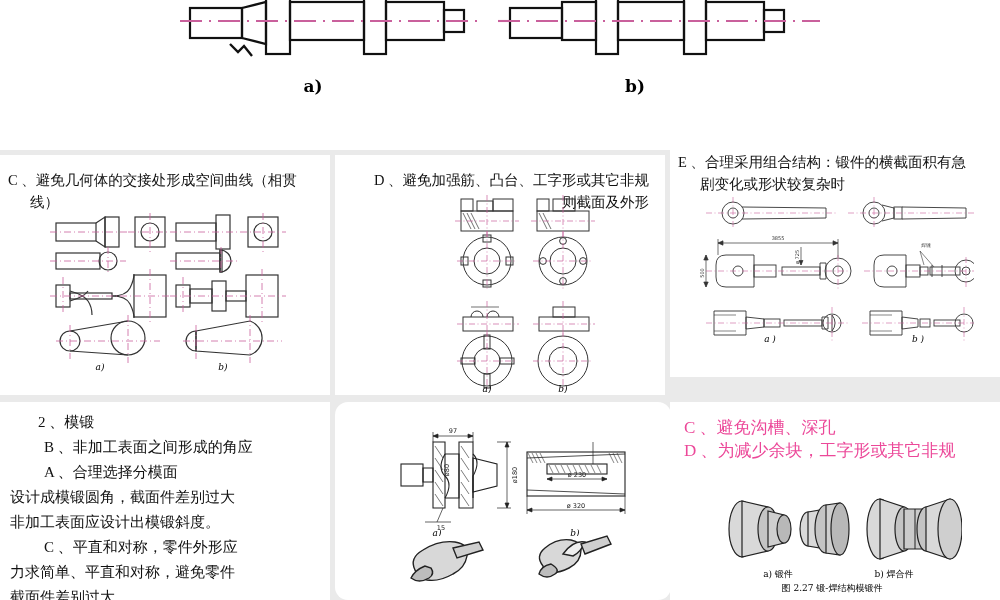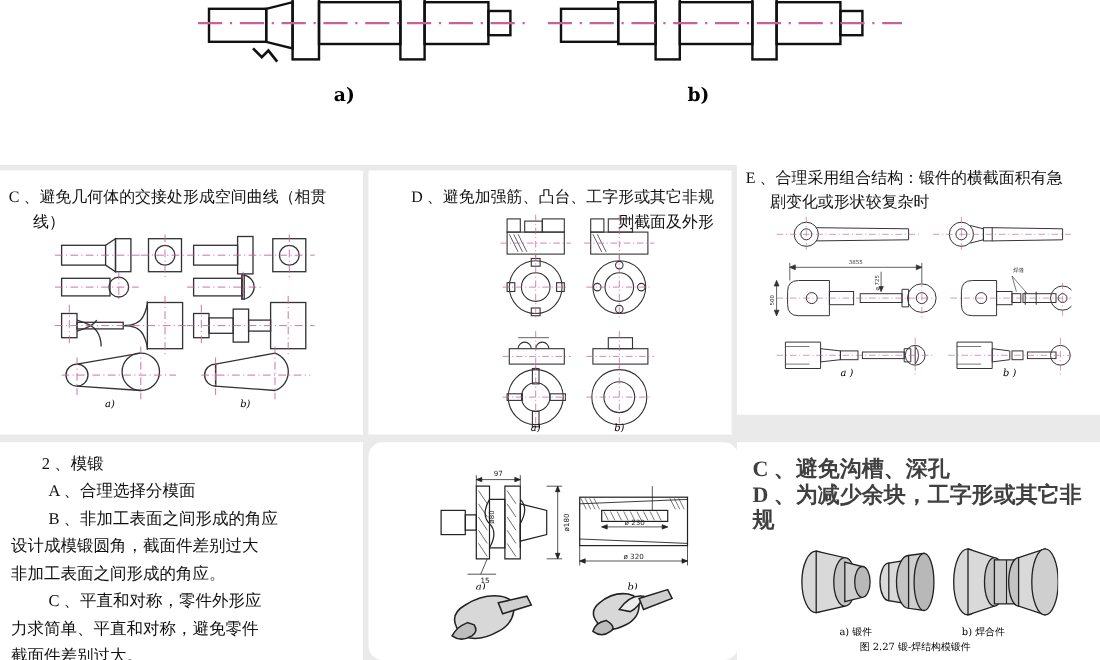--- a/index.html
+++ b/index.html
@@ -30,21 +30,21 @@
     padding:14px 16px 0 8px;
     text-indent:0;
   }
   .hd .ind{display:block;padding-left:22px;}
 
   .body-text{font-size:15px;line-height:25px;color:#111;padding:8px 14px 0 10px;}
   .body-text p{margin:0;}
   .ind1{padding-left:28px;}
   .ind3{padding-left:34px;}
 
-  .small-hd{font-size:20px;line-height:23px;color:#404040;padding:14px 10px 0 14px;font-weight:bold;}
+  .small-hd{font-size:17px;line-height:23px;color:#ec4899;padding:14px 10px 0 14px;}
   .small-hd .sub{display:block;padding-left:26px;}
 
   svg{display:block;}
   .cap{font-family:"DejaVu Serif",serif;font-size:9px;color:#333;}
   .cap-i{font-style:italic;}
   .tiny{font-family:"DejaVu Sans",sans-serif;font-size:5px;fill:#333;}
   .tiny2{font-family:"DejaVu Sans",sans-serif;font-size:6.5px;fill:#222;}
 </style>
 </head>
 <body>
@@ -342,24 +342,24 @@
         <text class="tiny" x="228" y="52" text-anchor="middle">焊缝</text>
         <text class="cap cap-i" x="72" y="147" text-anchor="middle">a )</text>
         <text class="cap cap-i" x="220" y="147" text-anchor="middle">b )</text>
       </svg>
     </div>
   </div>
 
   <div class="panel p4">
     <div class="body-text">
       <p class="ind1">2 、模锻</p>
+      <p class="ind3">B 、非加工表面之间形成的角应</p>
       <p class="ind3">A 、合理选择分模面</p>
-      <p class="ind3">B 、非加工表面之间形成的角应</p>
       <p>设计成模锻圆角，截面件差别过大</p>
-      <p>非加工表面之间形成的角应。</p>
+      <p>非加工表面应设计出模锻斜度。</p>
       <p class="ind3">C 、平直和对称，零件外形应</p>
       <p>力求简单、平直和对称，避免零件</p>
       <p>截面件差别过大。</p>
     </div>
   </div>
 
   <div class="panel p5">
     <div style="position:absolute;left:62px;top:22px;">
       <svg width="232" height="112" viewBox="0 0 232 112">
         <g fill="none" stroke="#222" stroke-width="1.1">

